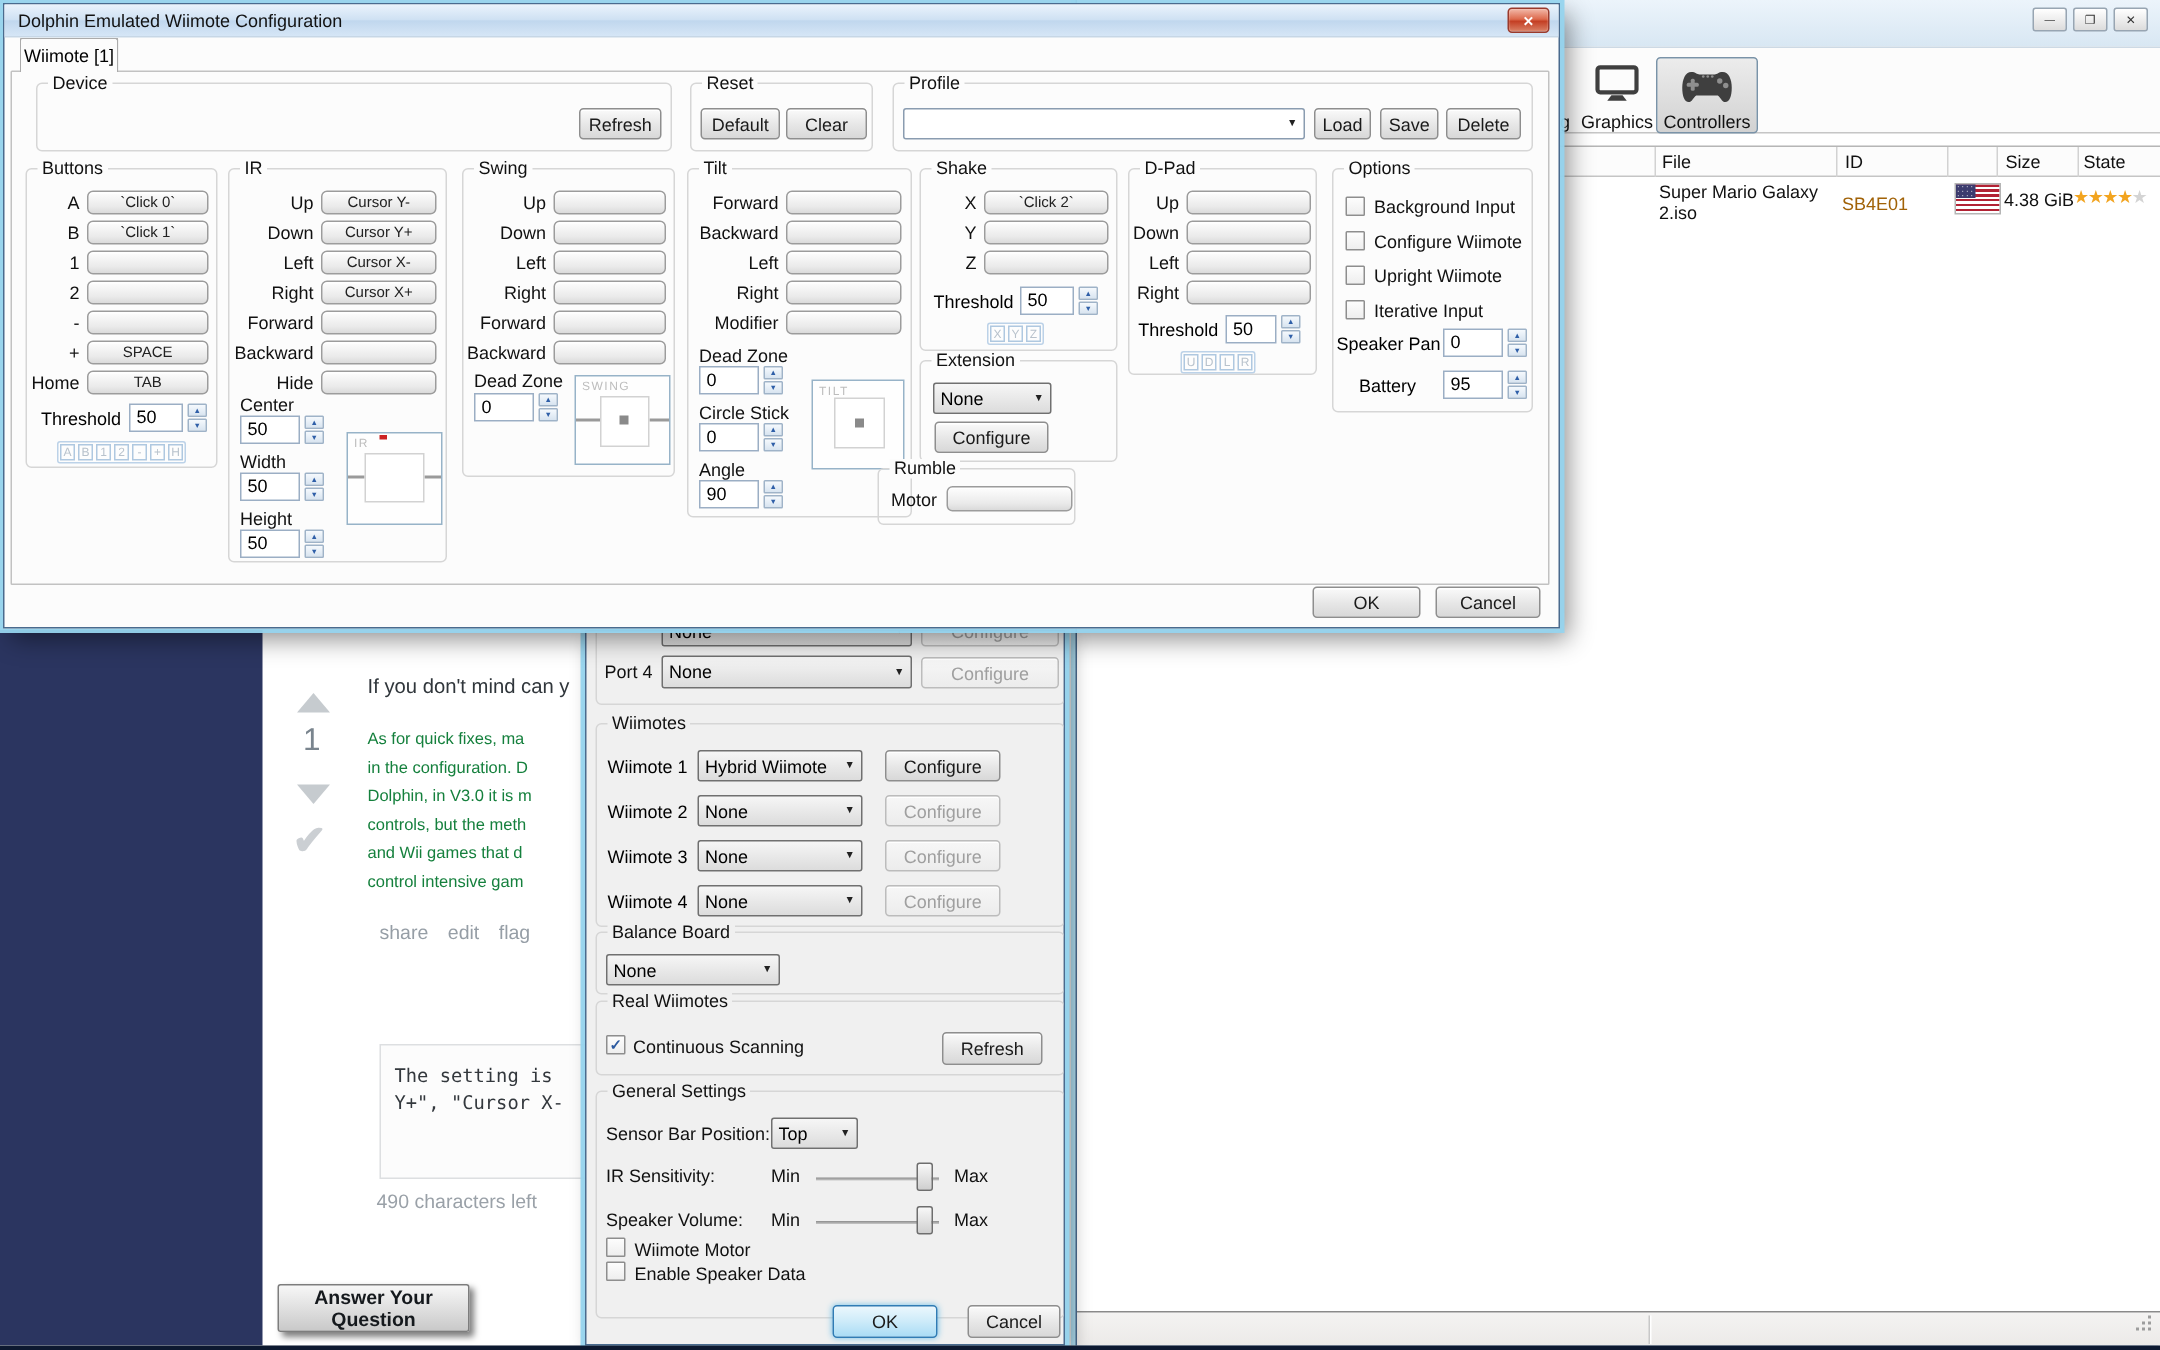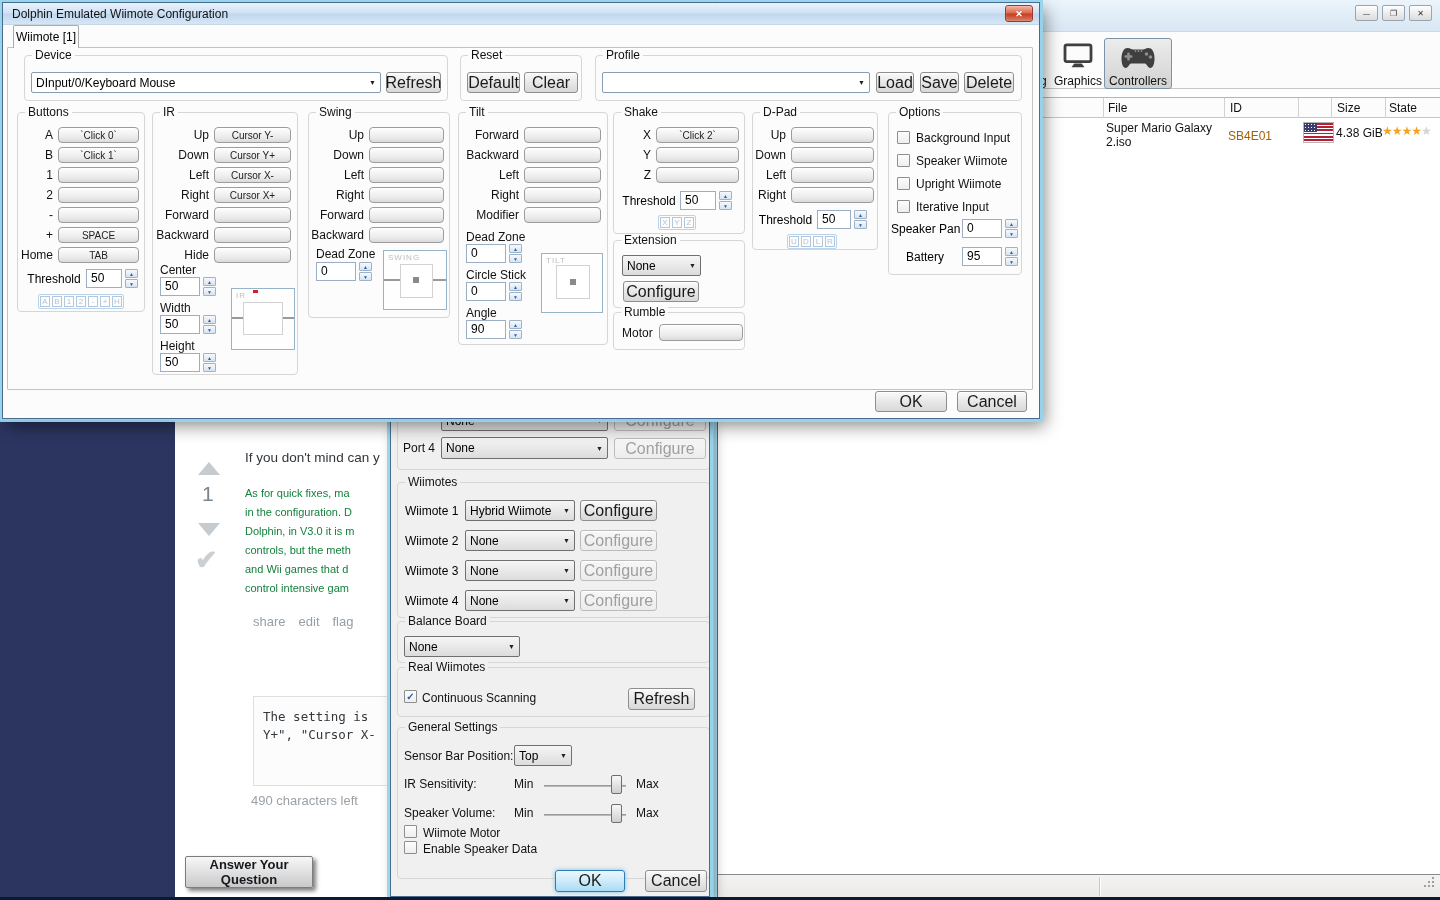--- a/index.html
+++ b/index.html
@@ -1,21 +1,21 @@
 <!DOCTYPE html>
 <html style="--navy: #2b3560; --star_gold: #f2a41f; --flag_red: #b22234; --flag_blue: #3c3b6e; --close_red: #c43f24; --ok_focus_blue: #2f7cb5; --aero_frame: #96d4ee;"><head>
 <meta charset="utf-8">
 <style>
 *{margin:0;padding:0;box-sizing:border-box;font-family:"Liberation Sans",sans-serif}
 html,body{background:#cfcfcf}
 .screen{position:relative;width:1440px;height:900px;background:#e8e8e8;overflow:hidden}
 .abs{position:absolute}
 
 
-.btn{display:flex;align-items:center;justify-content:center;background:linear-gradient(#fafafa,#e6e6e6 55%,#d8d8d8);border:1px solid #8e8e8e;border-radius:3px;font-size:16px;color:#1a1a1a;box-shadow:inset 0 1px 0 #fff;cursor:default}
+.btn{display:flex;align-items:center;justify-content:center;background:linear-gradient(#fafafa,#e6e6e6 55%,#d8d8d8);border:1px solid #8e8e8e;border-radius:3px;font-size:12px;color:#1a1a1a;box-shadow:inset 0 1px 0 #fff;cursor:default}
 .btn.disabled{color:#9f9f9f;border-color:#bcbcbc;background:linear-gradient(#f7f7f7,#ececec)}
 .btn.focused{border-color:#2f7cb5;background:linear-gradient(#ebf7fd,#cdebf9 50%,#a9dcf5);box-shadow:0 0 4px #6fc0e8}
 .combo{display:flex;align-items:center;border:1px solid #707070;background:linear-gradient(#f6f6f6,#dcdcdc);font-size:12px;padding:0 4px;border-radius:2px;overflow:hidden}
 .combo .combo-text{flex:1;overflow:hidden;white-space:nowrap}
 .combo .combo-arrow{font-size:7px;color:#222;margin-left:2px;flex:none}
 .combo.white{background:#fff;border-color:#8a9cb0}
 .spin{display:inline-flex;flex-direction:column;gap:1px;width:13px;height:19px;flex:none}
 .spin i{flex:1;display:flex;align-items:center;justify-content:center;font-style:normal;font-size:5px;color:#2f5fa8;border:1px solid #9fb3c8;background:linear-gradient(#f5f9fd,#d8e4f0);border-radius:1px}
 .checkbox{width:13px;height:13px;flex:none;border:1px solid #8e8e8e;background:linear-gradient(#fdfdfd,#eee);display:inline-flex;align-items:center;justify-content:center;font-size:10px;font-weight:bold;color:#2c5aa0;border-radius:1px}
 .group{position:absolute;border:1px solid #d6d6d6;border-radius:4px}
@@ -50,21 +50,21 @@
 .g-dpad .map-label{width:38px}.g-dpad .map-btn{width:83px}
 .num-row{position:absolute;display:flex;align-items:center;gap:3px}
 .num-row .nr-label{font-size:12px;white-space:nowrap;text-align:center}
 .num-row .nr-box{background:#fff;border:1px solid #9baec4;font-size:12px;height:19px;padding:1px 4px}
 
 
 .wm{position:absolute;left:390px;top:420px;width:320px;height:477px;background:#f0f0f0;border:1px solid #4a6b8e;box-shadow:0 0 0 3px rgba(150,212,238,.95),4px 5px 12px rgba(0,0,0,.4);overflow:hidden;z-index:20}
 .wm .group>.legend{background:#f0f0f0}
 .wm-row{display:flex;align-items:center;height:21px;margin-bottom:9px}
 .wm-label{width:60px;font-size:12px;white-space:nowrap;flex:none}
-.wm-combo{width:110px;height:21px;margin-right:5px;flex:none}
+.wm-combo{width:110px;height:21px;margin-right:15px;flex:none}
 .cfg-btn{width:77px;height:21px;flex:none}
 .slider-track{position:absolute;height:2px;background:linear-gradient(#8c8c8c,#c8c8c8)}
 .slider-thumb{position:absolute;width:11px;height:19px;border:1px solid #6e6e6e;border-radius:2px;background:linear-gradient(#f8f8f8,#cfcfcf)}
 
 
 .main{position:absolute;left:718px;top:0;width:722px;height:897px;background:#fff;box-shadow:-1px 0 0 #4a6b8e,-4px 0 0 #aedcef;z-index:5;overflow:hidden}
 .main-titlebar{position:absolute;left:0;top:0;right:0;height:32px;background:linear-gradient(#ecf4fb,#d8e7f3);border-bottom:1px solid #cdd9e4}
 .cap-btn{position:absolute;top:5px;width:23px;height:16px;border:1px solid #98a5b2;border-radius:2px;background:linear-gradient(#fff,#dcdcdc);display:flex;align-items:center;justify-content:center;font-size:8px;color:#333}
 .toolbar{position:absolute;left:0;top:32px;right:0;height:57px;background:#fcfcfc;border-bottom:1px solid #c6c6c6}
 .tool-btn{position:absolute;display:flex;flex-direction:column;align-items:center;justify-content:flex-end;font-size:12px;color:#111}
@@ -301,24 +301,20 @@
       <span>Dolphin Emulated Wiimote Configuration</span>
       <div class="dlg-close">
           <span>✕</span>
         </div>
     </div>
     <div class="tab">Wiimote [1]</div>
     <div class="tabpanel"></div>
 
     <div class="group" style="left:21px;top:52px;width:424px;height:46px">
       <span class="legend">Device</span>
-      <div class="combo white" style="position:absolute;left:6px;top:16px;width:350px;height:21px">
-        <span class="combo-text">DInput/0/Keyboard Mouse</span>
-        <span class="combo-arrow">▼</span>
-      </div>
       <button class="btn" style="position:absolute;left:361px;top:16px;width:55px;height:21px">Refresh</button>
     </div>
     <div class="group" style="left:457px;top:52px;width:122px;height:46px">
       <span class="legend">Reset</span>
       <button class="btn" style="position:absolute;left:6px;top:16px;width:53px;height:21px">Default</button>
       <button class="btn" style="position:absolute;left:63px;top:16px;width:54px;height:21px">Clear</button>
     </div>
     <div class="group" style="left:592px;top:52px;width:427px;height:46px">
       <span class="legend">Profile</span>
       <div class="combo white" style="position:absolute;left:6px;top:16px;width:268px;height:21px">
@@ -577,21 +573,21 @@
 
     <div class="group" style="left:610px;top:237px;width:132px;height:68px">
       <span class="legend">Extension</span>
       <div class="combo" style="position:absolute;left:8px;top:14px;width:79px;height:21px">
         <span class="combo-text">None</span>
         <span class="combo-arrow">▼</span>
       </div>
       <button class="btn" style="position:absolute;left:9px;top:40px;width:76px;height:21px">Configure</button>
     </div>
 
-    <div class="group" style="left:610px;top:309px;width:132px;height:38px">
+    <div class="group" style="left:582px;top:309px;width:132px;height:38px">
       <span class="legend">Rumble</span>
       <span class="lbl" style="left:8px;top:13px">Motor</span>
       <button class="map-btn" style="position:absolute;left:45px;top:11px;width:84px;height:17px"></button>
     </div>
 
     <div class="group g-dpad" style="left:749px;top:109px;width:126px;height:138px">
       <span class="legend">D-Pad</span>
       <div class="rows">
           <div class="map-row">
             <span class="map-label">Up</span>
@@ -628,21 +624,21 @@
 
     <div class="group" style="left:885px;top:109px;width:134px;height:163px">
       <span class="legend">Options</span>
       <div class="abs" style="left:8px;top:13px">
           <div class="chk-row">
             <span class="checkbox"></span>
             <span class="chk-label">Background Input</span>
           </div>
           <div class="chk-row">
             <span class="checkbox"></span>
-            <span class="chk-label">Speaker Wiimote</span>
+            <span class="chk-label">Configure Wiimote</span>
           </div>
           <div class="chk-row">
             <span class="checkbox"></span>
             <span class="chk-label">Upright Wiimote</span>
           </div>
           <div class="chk-row">
             <span class="checkbox"></span>
             <span class="chk-label">Iterative Input</span>
           </div>
         </div>

